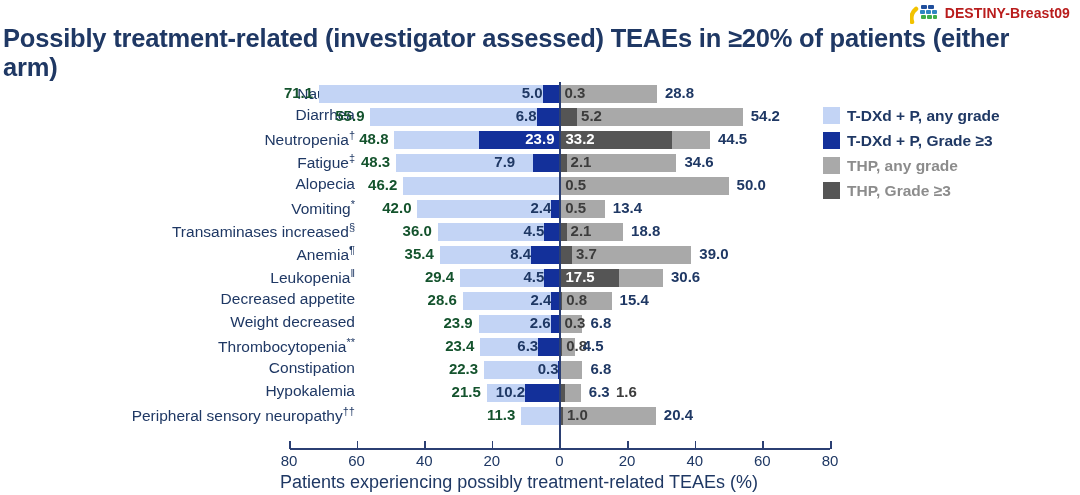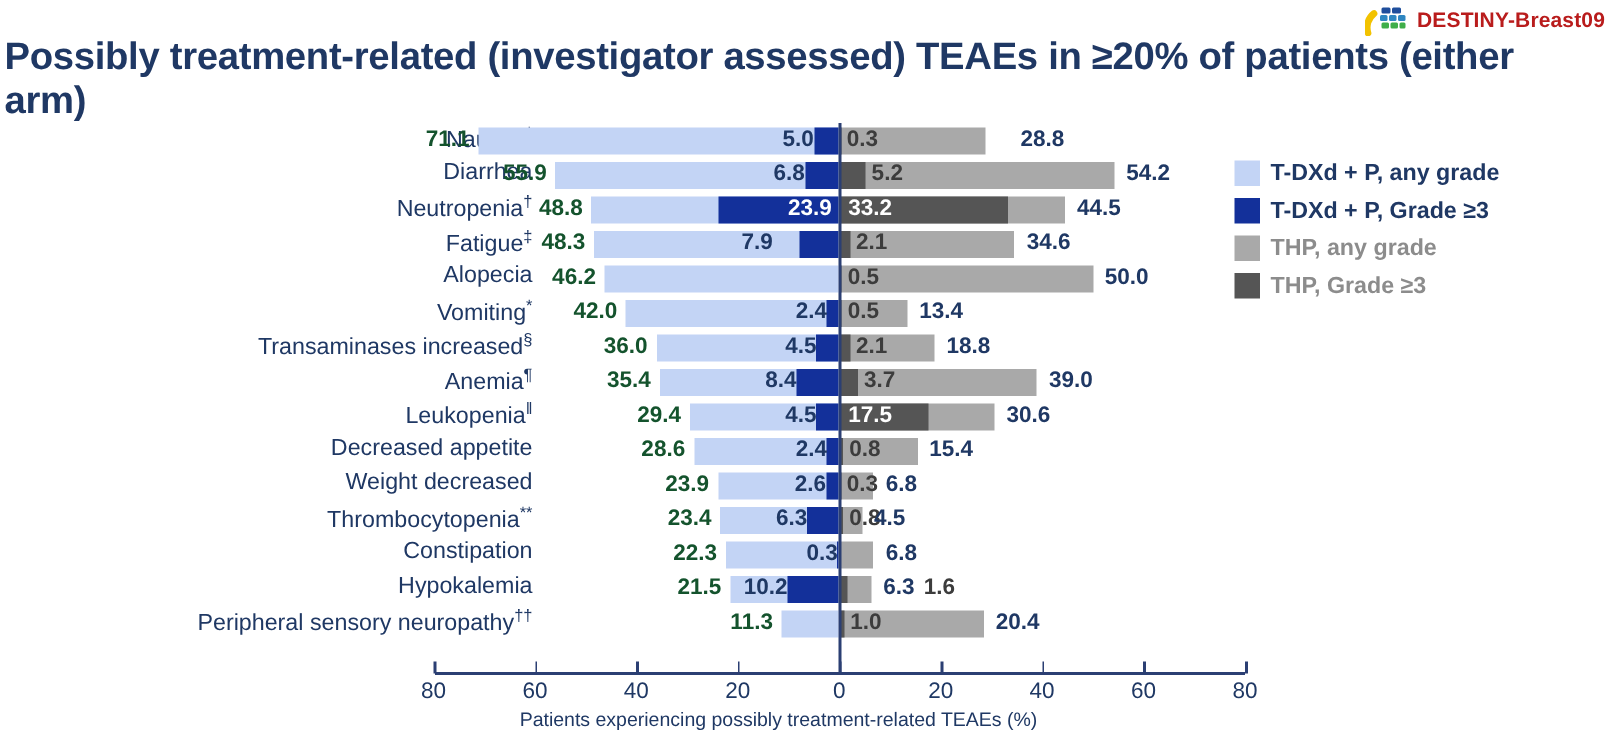--- a/index.html
+++ b/index.html
@@ -42,21 +42,21 @@
   .v-white{color:#ffffff;text-align:right;}
   .v-gray{color:#3c3c3c;text-align:left;}
   .v-gwhite{color:#ffffff;text-align:left;}
   
   #zeroline{position:absolute;left:559px;top:82px;width:1.6px;height:366px;background:#2b3f73;}
   #axisline{position:absolute;left:290px;top:448px;width:540px;height:1.6px;background:#2b3f73;}
   .tick{position:absolute;top:441px;width:1.5px;height:8px;background:#2b3f73;}
   .ticklab{position:absolute;top:452px;width:40px;margin-left:-20px;text-align:center;
            font-size:15px;color:#1f3864;}
   #xlabel{position:absolute;left:0;top:472px;width:1080px;text-align:center;
-          font-size:13px;color:#1f3864;}
+          font-size:18px;color:#1f3864;}
   #xlabel span{position:relative;left:-21px;}
   
   #legend{position:absolute;left:823px;top:106px;}
   .leg{display:flex;align-items:center;margin-bottom:6px;height:19px;}
   .swatch{width:17px;height:17px;margin-right:7px;flex:none;}
   .leg-txt{font-size:15.5px;font-weight:bold;white-space:nowrap;}
 </style>
 </head>
 <body>
 
@@ -90,21 +90,21 @@
 <div id="plot">
     <div class="row" style="top: 0px;">
       <div class="cat">Nausea<sup>*</sup></div>
       <div class="seg lt-blue" style="left: 319.093px; width: 240.407px;"></div>
       <div class="seg dk-blue" style="left: 542.594px; width: 16.9062px;"></div>
       <div class="val v-outL" style="left: 257.093px; width: 56px;">71.1</div>
       <div class="val v-blue" style="left: 486.594px; width: 56px;">5.0</div>
       <div class="seg lt-gray" style="left: 559.5px; width: 97.38px;"></div>
       <div class="seg dk-gray" style="left: 559.5px; width: 1.01438px;"></div>
       <div class="val v-gray" style="left: 564.514px; width: 60px;">0.3</div>
-      <div class="val v-outR" style="left: 664.88px; width: 60px; text-align: center;">28.8</div>
+      <div class="val v-outR" style="left: 664.88px; width: 60px;">28.8</div>
     </div>
     <div class="row" style="top: 23px;">
       <div class="cat">Diarrhea</div>
       <div class="seg lt-blue" style="left: 370.488px; width: 189.012px;"></div>
       <div class="seg dk-blue" style="left: 536.508px; width: 22.9925px;"></div>
       <div class="val v-outL" style="left: 308.488px; width: 56px;">55.9</div>
       <div class="val v-blue" style="left: 480.507px; width: 56px;">6.8</div>
       <div class="seg lt-gray" style="left: 559.5px; width: 183.264px;"></div>
       <div class="seg dk-gray" style="left: 559.5px; width: 17.5825px;"></div>
       <div class="val v-gray" style="left: 581.082px; width: 60px;">5.2</div>

